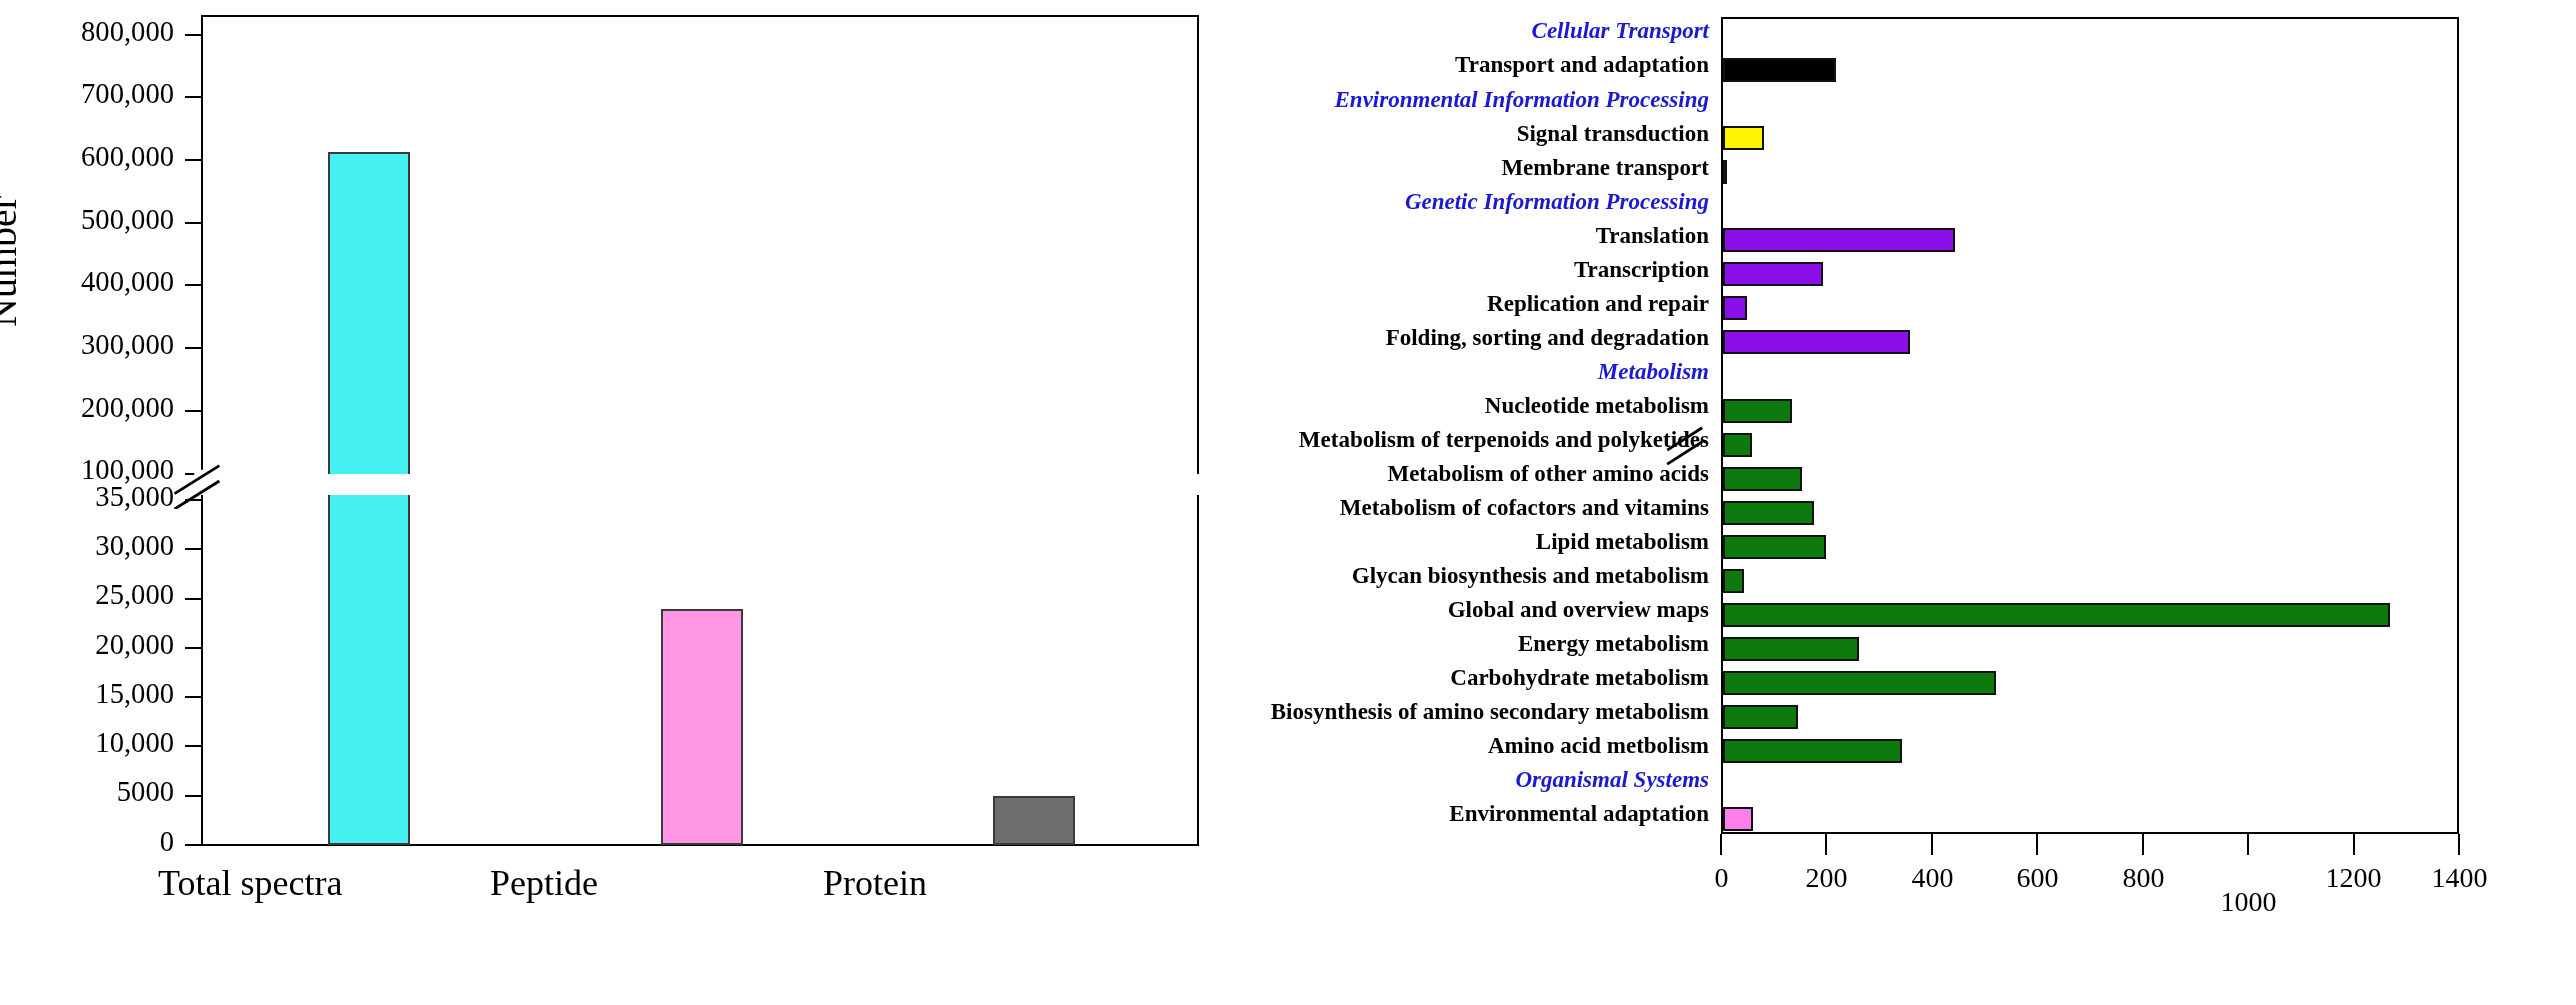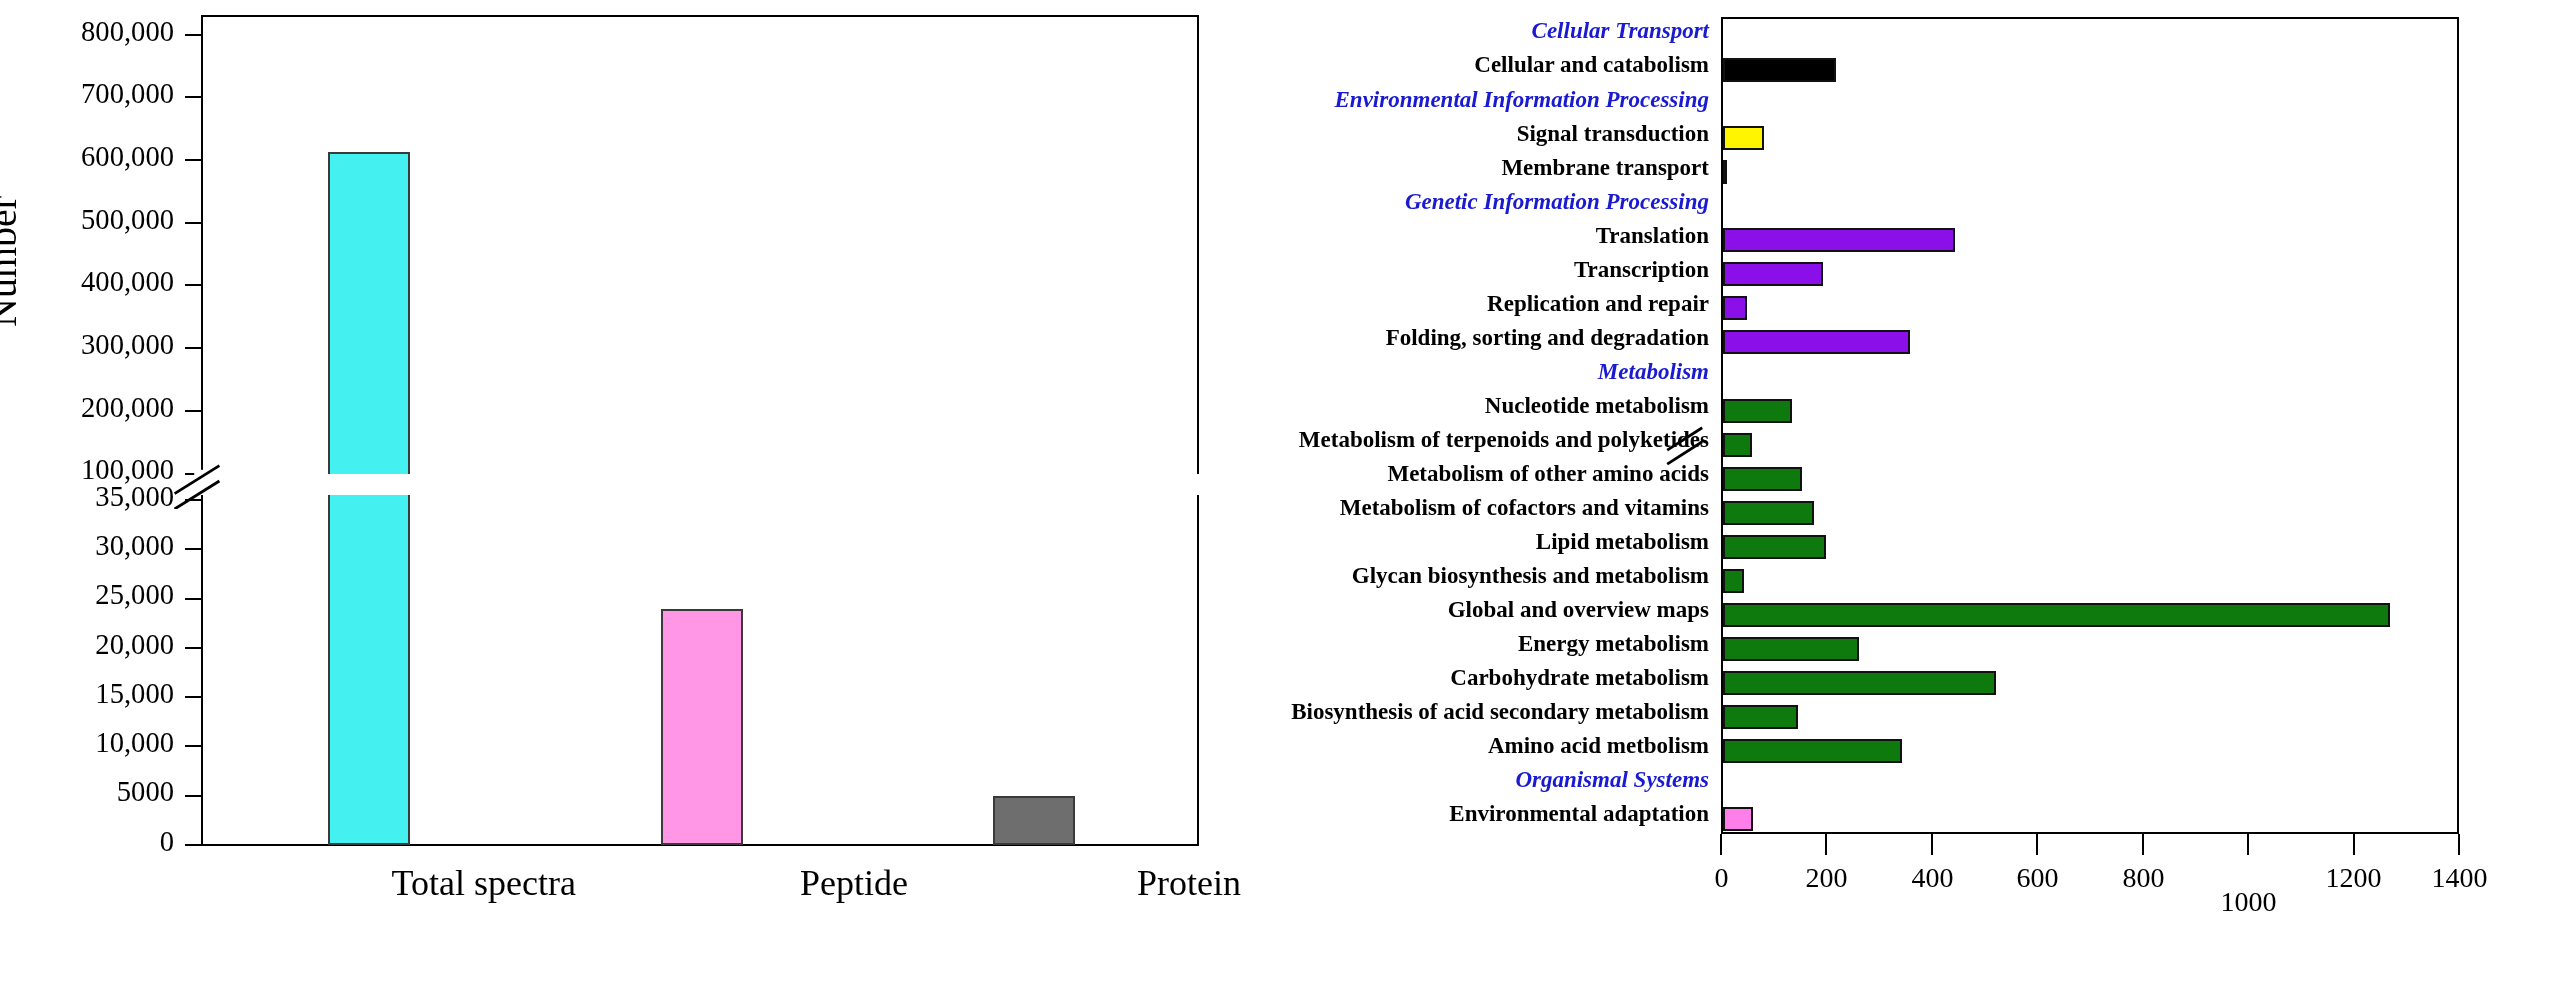--- a/index.html
+++ b/index.html
@@ -12,21 +12,21 @@
 
   
   #a-frame{position:absolute;left:201px;top:15.3px;width:998px;height:831px;border:2.8px solid #000;border-top-width:2.8px;box-sizing:border-box;background:#fff;}
 
   
   .a-tick{position:absolute;left:-18px;width:18px;height:0;border-top:2.8px solid #000;}
   .a-tlabel{position:absolute;text-align:right;font-size:28.6px;font-family:"Liberation Serif",serif;white-space:nowrap;}
 
   
   .a-bar{position:absolute;bottom:0;border:2.1px solid #3a3a3a;box-sizing:border-box;}
-  .a-xlabel{position:absolute;font-size:36px;text-align:right;font-family:"Liberation Serif",serif;white-space:nowrap;}
+  .a-xlabel{position:absolute;font-size:36px;text-align:left;font-family:"Liberation Serif",serif;white-space:nowrap;}
 
   #a-ylabel{position:absolute;left:-21px;top:327px;font-size:40px;font-family:"Liberation Serif",serif;
             transform:rotate(-90deg);transform-origin:left top;white-space:nowrap;}
 
   
   #panelB{position:absolute;left:1226px;top:0;width:1350px;height:1005px;}
   #panelB-label{position:absolute;left:1163px;top:19.5px;font-size:31px;font-weight:bold;font-family:"Liberation Serif",serif;}
 
   #b-frame{position:absolute;left:495px;top:16.7px;width:738px;height:817px;border:2.8px solid #000;box-sizing:border-box;background:#fff;}
 
@@ -167,40 +167,40 @@
             <div class="b-bar" title="Amino acid metbolism: 340" style="width: 179px; height: 24px; background: rgb(14, 122, 14);"></div>
           </div>
           <div class="b-row" style="top: 749px; height: 34px;"></div>
           <div class="b-row" style="top: 783px; height: 34px;">
             <div class="b-bar" title="Environmental adaptation: 57" style="width: 30px; height: 24px; background: rgb(255, 127, 234);"></div>
           </div>
         </div>
     </div>
     <div id="b-labels">
         <div class="b-head" style="top: 18.4px;">Cellular Transport</div>
-        <div class="b-cat" style="top: 52px;">Cellular and catabolism</div>
+        <div class="b-cat" style="top: 52px;">Transport and adaptation</div>
         <div class="b-head" style="top: 87px;">Environmental Information Processing</div>
         <div class="b-cat" style="top: 121px;">Signal transduction</div>
         <div class="b-cat" style="top: 155px;">Membrane transport</div>
         <div class="b-head" style="top: 189px;">Genetic Information Processing</div>
         <div class="b-cat" style="top: 223px;">Translation</div>
         <div class="b-cat" style="top: 257px;">Transcription</div>
         <div class="b-cat" style="top: 291px;">Replication and repair</div>
         <div class="b-cat" style="top: 325px;">Folding, sorting and degradation</div>
         <div class="b-head" style="top: 359px;">Metabolism</div>
         <div class="b-cat" style="top: 393px;">Nucleotide metabolism</div>
         <div class="b-cat" style="top: 427px;">Metabolism of terpenoids and polyketides</div>
         <div class="b-cat" style="top: 461px;">Metabolism of other amino acids</div>
         <div class="b-cat" style="top: 495px;">Metabolism of cofactors and vitamins</div>
         <div class="b-cat" style="top: 529px;">Lipid metabolism</div>
         <div class="b-cat" style="top: 563px;">Glycan biosynthesis and metabolism</div>
         <div class="b-cat" style="top: 597px;">Global and overview maps</div>
         <div class="b-cat" style="top: 631px;">Energy metabolism</div>
         <div class="b-cat" style="top: 665px;">Carbohydrate  metabolism</div>
-        <div class="b-cat" style="top: 699px;">Biosynthesis of acid secondary metabolism</div>
+        <div class="b-cat" style="top: 699px;">Biosynthesis of amino secondary metabolism</div>
         <div class="b-cat" style="top: 733px;">Amino acid metbolism</div>
         <div class="b-head" style="top: 767px;">Organismal Systems</div>
         <div class="b-cat" style="top: 801px;">Environmental adaptation</div>
       </div>
     <div id="b-xaxis">
         <div class="b-xtick" style="left: 494px; top: 834px;"></div>
         <div class="b-xlab" style="left: 433px; width: 125px; top: 862px;">0</div>
         <div class="b-xtick" style="left: 599px; top: 834px;"></div>
         <div class="b-xlab" style="left: 538px; width: 125px; top: 862px;">200</div>
         <div class="b-xtick" style="left: 705px; top: 834px;"></div>

